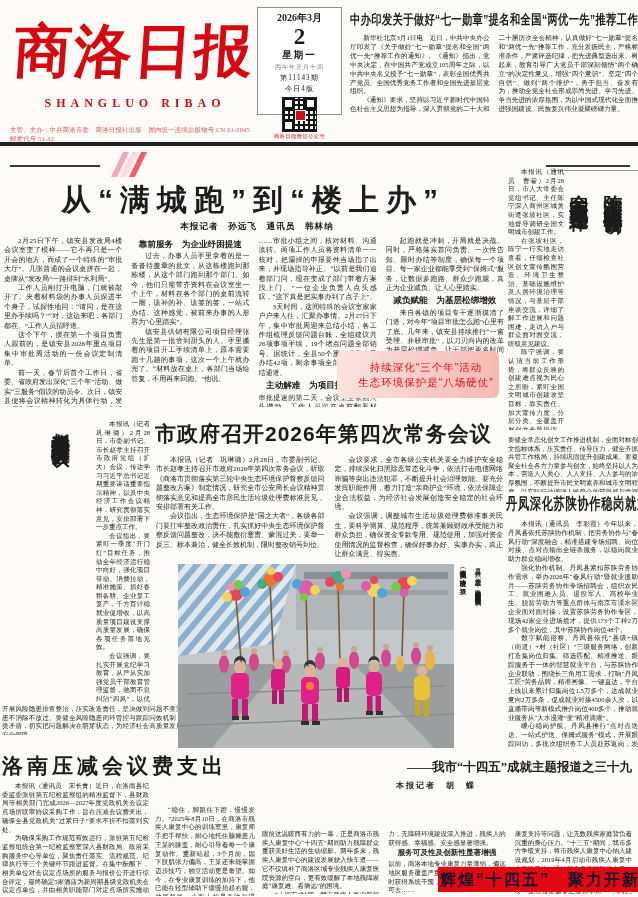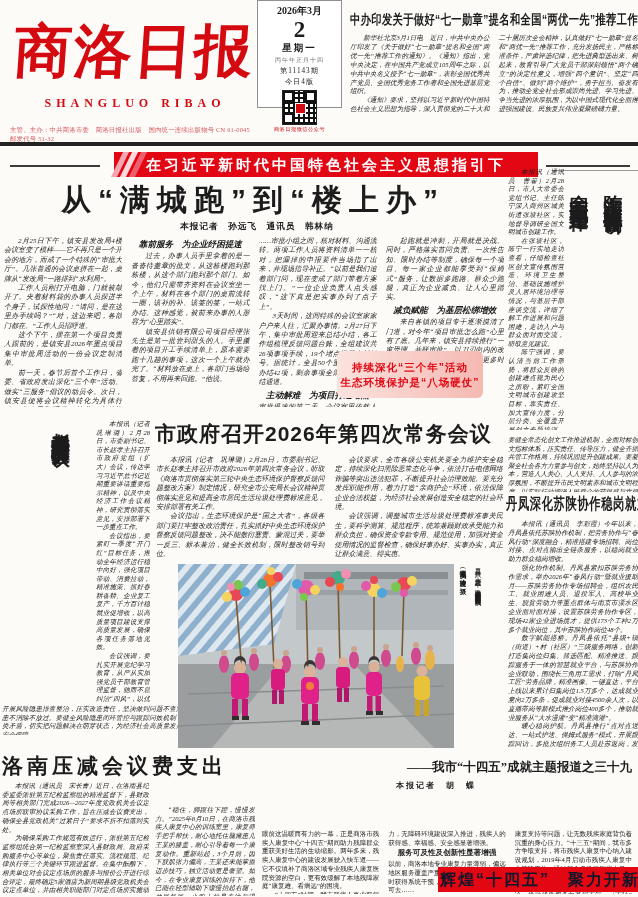--- a/index.html
+++ b/index.html
@@ -1,30 +1,30 @@
 <!DOCTYPE html>
 <html><head>
 <meta charset="utf-8">
 <style>
   html,body{margin:0;padding:0;background:#e9e7e2;}
   .page{position:relative;width:638px;height:897px;margin:0 auto;background:#fcfbf8;
         font-family:"Liberation Serif","DejaVu Serif",serif;color:#1c1c1c;overflow:hidden;}
   .abs{position:absolute;}
   .sans{font-family:"Liberation Sans","DejaVu Sans",sans-serif;}
-  .small{font-size:7px;line-height:9.4px;text-align:justify;overflow:hidden;font-style:italic;}
+  .small{font-size:7px;line-height:9.4px;text-align:justify;overflow:hidden;}
   .small p{margin:0;text-indent:2em;}
   .noindent p:first-child{text-indent:0;}
   
   .mast-title{left:8px;top:12px;width:252px;font-size:58px;font-weight:900;color:#d40a10;
               letter-spacing:2px;transform:skewX(-4deg);line-height:80px;text-align:center;}
   .mast-pinyin{left:30px;top:96px;width:210px;text-align:center;font-size:12px;font-weight:bold;
                color:#d40a10;letter-spacing:5px;}
   .mast-info{left:10px;top:126px;width:246px;font-size:6.4px;color:#d9565e;letter-spacing:0.2px;}
   
-  .datebox{left:257px;top:0;width:85px;height:108px;border:1px solid #909090;background:#fff;
+  .datebox{left:257px;top:7px;width:85px;height:108px;border:1px solid #909090;background:#fff;
            text-align:center;padding-top:3px;box-sizing:border-box;}
   .db-ym{font-size:10px;font-weight:bold;}
   .db-day{font-size:23px;font-weight:bold;line-height:24px;}
   .db-week{font-size:9.5px;font-weight:bold;letter-spacing:2px;}
   .db-lunar{font-size:6px;color:#6f6f6f;letter-spacing:1px;margin-top:1px;}
   .db-issue,.db-ed{font-size:7.2px;letter-spacing:1px;margin-top:1px;}
   .qr{width:33px;height:33px;margin:3px auto 1px;border:1px solid #222;position:relative;
       background-image:repeating-linear-gradient(0deg,#111 0 2px,transparent 2px 5px),
                        repeating-linear-gradient(90deg,#111 0 2px,#fff 2px 5px);}
   .qr i{position:absolute;width:7px;height:7px;background:#fff;border:2px solid #111;}
@@ -47,22 +47,22 @@
   
   .lead-title{left:0;top:180px;width:506px;text-align:center;font-size:30px;font-weight:900;
               letter-spacing:7px;}
   .lead-byline{left:4px;top:221px;width:506px;text-align:center;font-size:8.6px;font-weight:bold;letter-spacing:1px;}
   .lead-body{left:4px;top:237px;width:500px;height:170px;display:flex;gap:9px;}
   .lead-body > div{flex:1;overflow:hidden;}
   .subhead{font-size:8.6px;font-weight:bold;text-align:center;margin:3px 0;text-indent:0;}
   .quote-box{left:337px;top:351px;width:146px;height:47px;border-radius:6px;
              background:linear-gradient(90deg,#fbе3de,#fad2cb 55%,#f5b9b2);
              background:linear-gradient(90deg,#fbe3de,#f5b9b2);
-             color:#e30613;font-weight:bold;font-size:10.5px;line-height:15px;
-             display:flex;flex-direction:column;align-items:center;justify-content:center;letter-spacing:1px;}
+             color:#e30613;font-weight:normal;font-size:10.5px;line-height:15px;
+             display:flex;flex-direction:column;align-items:center;justify-content:center;letter-spacing:1px;padding-left:16px;}
   
   .chen-line{left:552px;top:170px;width:86px;height:0;border-top:1px solid #9a9a9a;}
   .chen-col{left:508px;top:168px;width:56px;height:262px;font-size:6.5px;line-height:8.6px;}
   .chen-title{left:566px;top:180px;height:256px;writing-mode:vertical-rl;font-weight:900;
               font-size:19px;letter-spacing:2px;}
   .chen-title span{display:block;}
   .chen-title span + span{margin-block-start:8px;}
   .chen-tail{left:508px;top:436px;width:130px;height:56px;font-size:6.5px;line-height:8.6px;}
   
   .zhao-title{left:48px;top:418px;height:296px;writing-mode:vertical-rl;font-weight:900;
@@ -127,21 +127,20 @@
   <div class="abs top-art-title sans">
     <span>中办印发关于做好“七一勋章”提名和全国“两优一先”推荐工作的通知</span>
   </div>
   <div class="abs top-art-body small">
       <p>新华社北京3月1日电　近日，中共中央办公厅印发了《关于做好“七一勋章”提名和全国“两优一先”推荐工作的通知》。《通知》指出，党中央决定，在中国共产党成立105周年之际，以中共中央名义授予“七一勋章”，表彰全国优秀共产党员、全国优秀党务工作者和全国先进基层党组织。</p>
       <p>《通知》要求，坚持以习近平新时代中国特色社会主义思想为指导，深入贯彻党的二十大和二十届历次全会精神，认真做好“七一勋章”提名和“两优一先”推荐工作，充分发扬民主，严格标准条件，严肃评选纪律，把先进典型选出来、树起来，教育引导广大党员干部深刻领悟“两个确立”的决定性意义，增强“四个意识”、坚定“四个自信”、做到“两个维护”，勇于担当、奋发有为，推动全党全社会形成崇尚先进、学习先进、争当先进的浓厚氛围，为以中国式现代化全面推进强国建设、民族复兴伟业凝聚磅礴力量。</p>
     </div>
 
   <div class="abs rule"></div>
   <div class="abs dash" style="left:10px;width:90px;"></div>
-  <div class="abs banner sans">在习近平新时代中国特色社会主义思想指引下</div>
   <div class="abs slash" style="left:117px;"></div>
   <div class="abs slash s2" style="left:126px;"></div>
   <div class="abs slash s3" style="left:135px;"></div>
   <div class="abs dash" style="left:546px;width:84px;"></div>
 
   <div class="abs lead-title sans">从“满城跑”到“楼上办”</div>
   <div class="abs lead-byline">本报记者　孙远飞　通讯员　韩林纳</div>
   <div class="abs lead-body small">
     <div>
         <p>2月25日下午，镇安县发改局4楼会议室变了模样——它不再只是一个开会的地方，而成了一个特殊的“审批大厅”。几张普通的会议桌拼在一起，桌牌从“发改局”一路排到“水利局”。</p>

